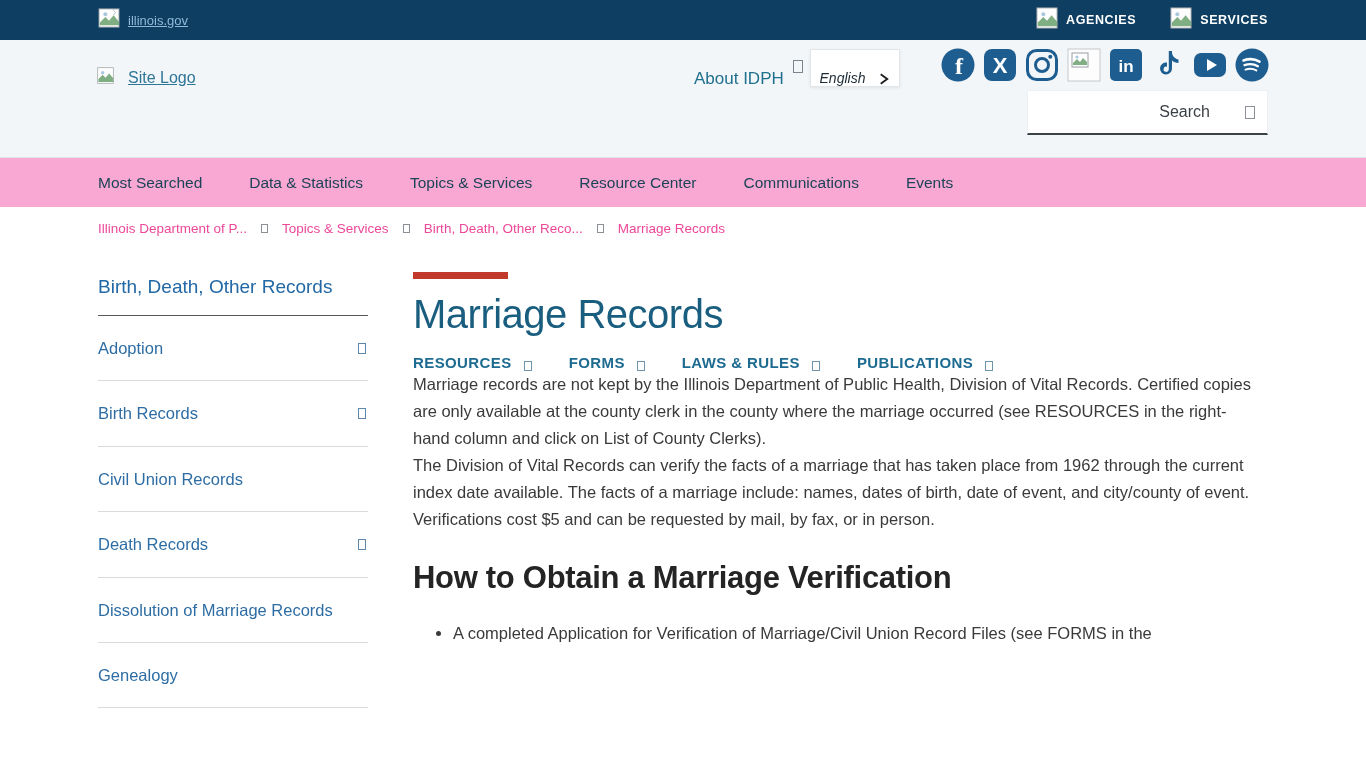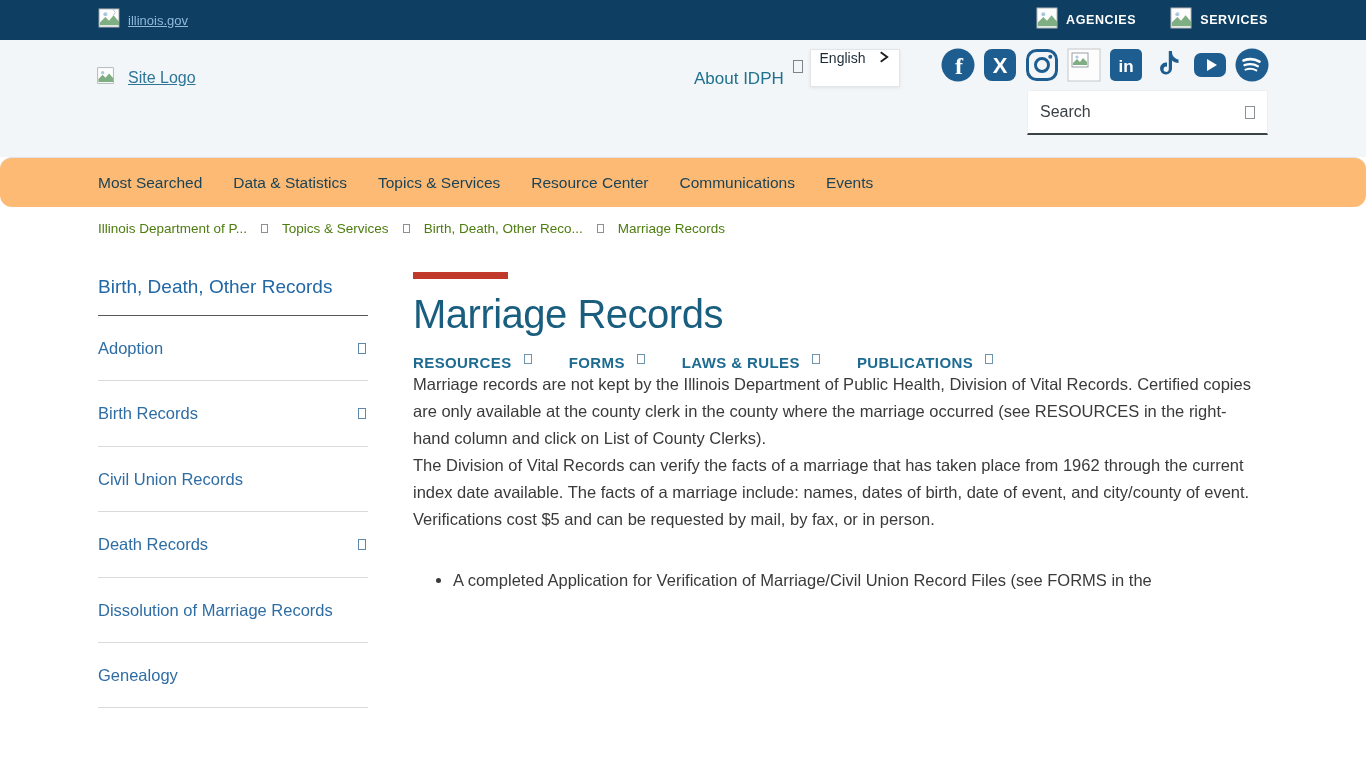--- a/index.html
+++ b/index.html
@@ -23,61 +23,61 @@
 
   
   .header { position:relative; height:117px; background:#f3f6f8; }
   .site-logo { position:absolute; left:97px; top:27px; display:flex; align-items:center; gap:14px;
     text-decoration:underline; color:#2e7698; font-size:16px; cursor:pointer; }
   .about-link { position:absolute; left:694px; top:29px; color:#20718f; font-size:17px;
     text-decoration:none; cursor:pointer; }
   .globe-slot { position:absolute; left:793px; top:19px; }
   .lang-btn { position:absolute; left:810px; top:9px; width:90px; height:38px; background:#fff;
     border:1px solid #e3e6e9; box-shadow:0 1px 3px rgba(0,0,0,.08); display:flex;
-    align-items:flex-start; justify-content:center; gap:12px; cursor:pointer; }
+    align-items:flex-end; justify-content:center; gap:12px; cursor:pointer;font-style:italic; }
   .lang-btn span.lbl { font-size:14px; color:#1d2b36; }
   .social { position:absolute; right:97px; top:8px; display:flex; align-items:center; gap:8px; }
   .social a { display:block; width:34px; height:34px; cursor:pointer; }
   .search-box { position:absolute; left:1027px; top:50px; width:241px; height:45px; background:#fff;
     border:1px solid #edf0f2; border-bottom:2px solid #3c4347; display:flex; align-items:center;
     justify-content:space-between; padding:0 12px; }
   .search-box input { border:none; outline:none; font-size:16px; color:#333; width:170px;
-    background:transparent; font-family:inherit; }
+    background:transparent; font-family:inherit;text-align:right; }
   .search-box input::placeholder { color:#3a3f44; opacity:1; }
 
   
-  .navbar { height:50px; background:#fdba74; border-top:1px solid #e0e4e7;
-    display:flex; align-items:center; gap:31px; padding:0 98px;border-radius:12px; }
+  .navbar { height:50px; background:#f9a8d4; border-top:1px solid #e0e4e7;
+    display:flex; align-items:center; gap:47px; padding:0 98px; }
   .navbar a { color:#1c4356; font-size:15.5px; text-decoration:none; cursor:pointer; }
 
   
   .breadcrumb { display:flex; align-items:center; gap:14px; padding:0 98px; margin-top:14px; }
-  .breadcrumb a { color:#4d7c0f; font-size:13.5px; text-decoration:none; cursor:pointer; }
+  .breadcrumb a { color:#ec4899; font-size:13.5px; text-decoration:none; cursor:pointer; }
   .breadcrumb .tofu { width:7px; height:9px; border-color:#8a9096; }
 
   
   .content { display:flex; padding:0 98px; margin-top:40px; }
   .sidebar { width:270px; flex-shrink:0; }
   .sidebar-heading { display:block; color:#2268a5; font-size:19px; text-decoration:none;
     padding-bottom:17px; border-bottom:1px solid #55595c; cursor:pointer; }
   .side-item { display:flex; align-items:center; justify-content:space-between;
     padding:19px 2px 19px 0; border-bottom:1px solid #d8dbdd; color:#2e6da4; font-size:16.5px;
     text-decoration:none; line-height:1.6; cursor:pointer; }
   .side-item .tofu { border-color:#5e87ad; flex-shrink:0; }
 
   .main { flex:1; margin-left:45px; margin-top:-4px; }
   .accent-bar { width:95px; height:7px; background:#c0392b; }
   .page-title { color:#1a5e7f; font-size:40px; font-weight:400; margin-top:13px; letter-spacing:-.5px; }
   .section-links { display:flex; align-items:center; gap:37px; margin-top:17px; }
-  .section-links a { display:flex; align-items:flex-start; gap:12px; color:#1d6b91; font-size:15px;
+  .section-links a { display:flex; align-items:flex-end; gap:12px; color:#1d6b91; font-size:15px;
     font-weight:bold; letter-spacing:.4px; text-decoration:none; cursor:pointer; }
   .section-links .tofu { border-color:#6d93ad; width:8px; height:10px; }
   .main p { color:#3a3a3a; font-size:16.5px; line-height:1.64; max-width:845px; }
   .main h2 { color:#242424; font-size:31px; font-weight:bold; margin-top:27px; letter-spacing:-.3px; }
-  .main ul { margin-top:34px; padding-left:40px; }
+  .main ul { margin-top:24px; padding-left:40px; }
   .main li { color:#3a3a3a; font-size:16.5px; line-height:1.6; }
 </style>
 </head>
 <body>
 
 <div class="topbar">
   <a>
     <span class="broken">
       <svg width="22" height="20" viewBox="0 0 24 22">
           <rect x="1" y="1" width="22" height="20" fill="#fdfdfd" stroke="#9aa0a5"></rect>
@@ -266,18 +266,19 @@
       <a>
         <span>PUBLICATIONS</span>
         <span class="tofu"></span>
       </a>
     </div>
 
     <p>Marriage records are not kept by the Illinois Department of Public Health, Division of Vital Records. Certified copies are only available at the county clerk in the county where the marriage occurred (see RESOURCES in the right-hand column and click on List of County Clerks).</p>
     <p>The Division of Vital Records can verify the facts of a marriage that has taken place from 1962 through the current index date available. The facts of a marriage include: names, dates of birth, date of event, and city/county of event.</p>
     <p>Verifications cost $5 and can be requested by mail, by fax, or in person.</p>
 
+    <h2>How to Obtain a Marriage Verification</h2>
 
     <ul>
       <li>A completed Application for Verification of Marriage/Civil Union Record Files (see FORMS in the</li>
     </ul>
   </div>
 </div>
 
 </body></html>

